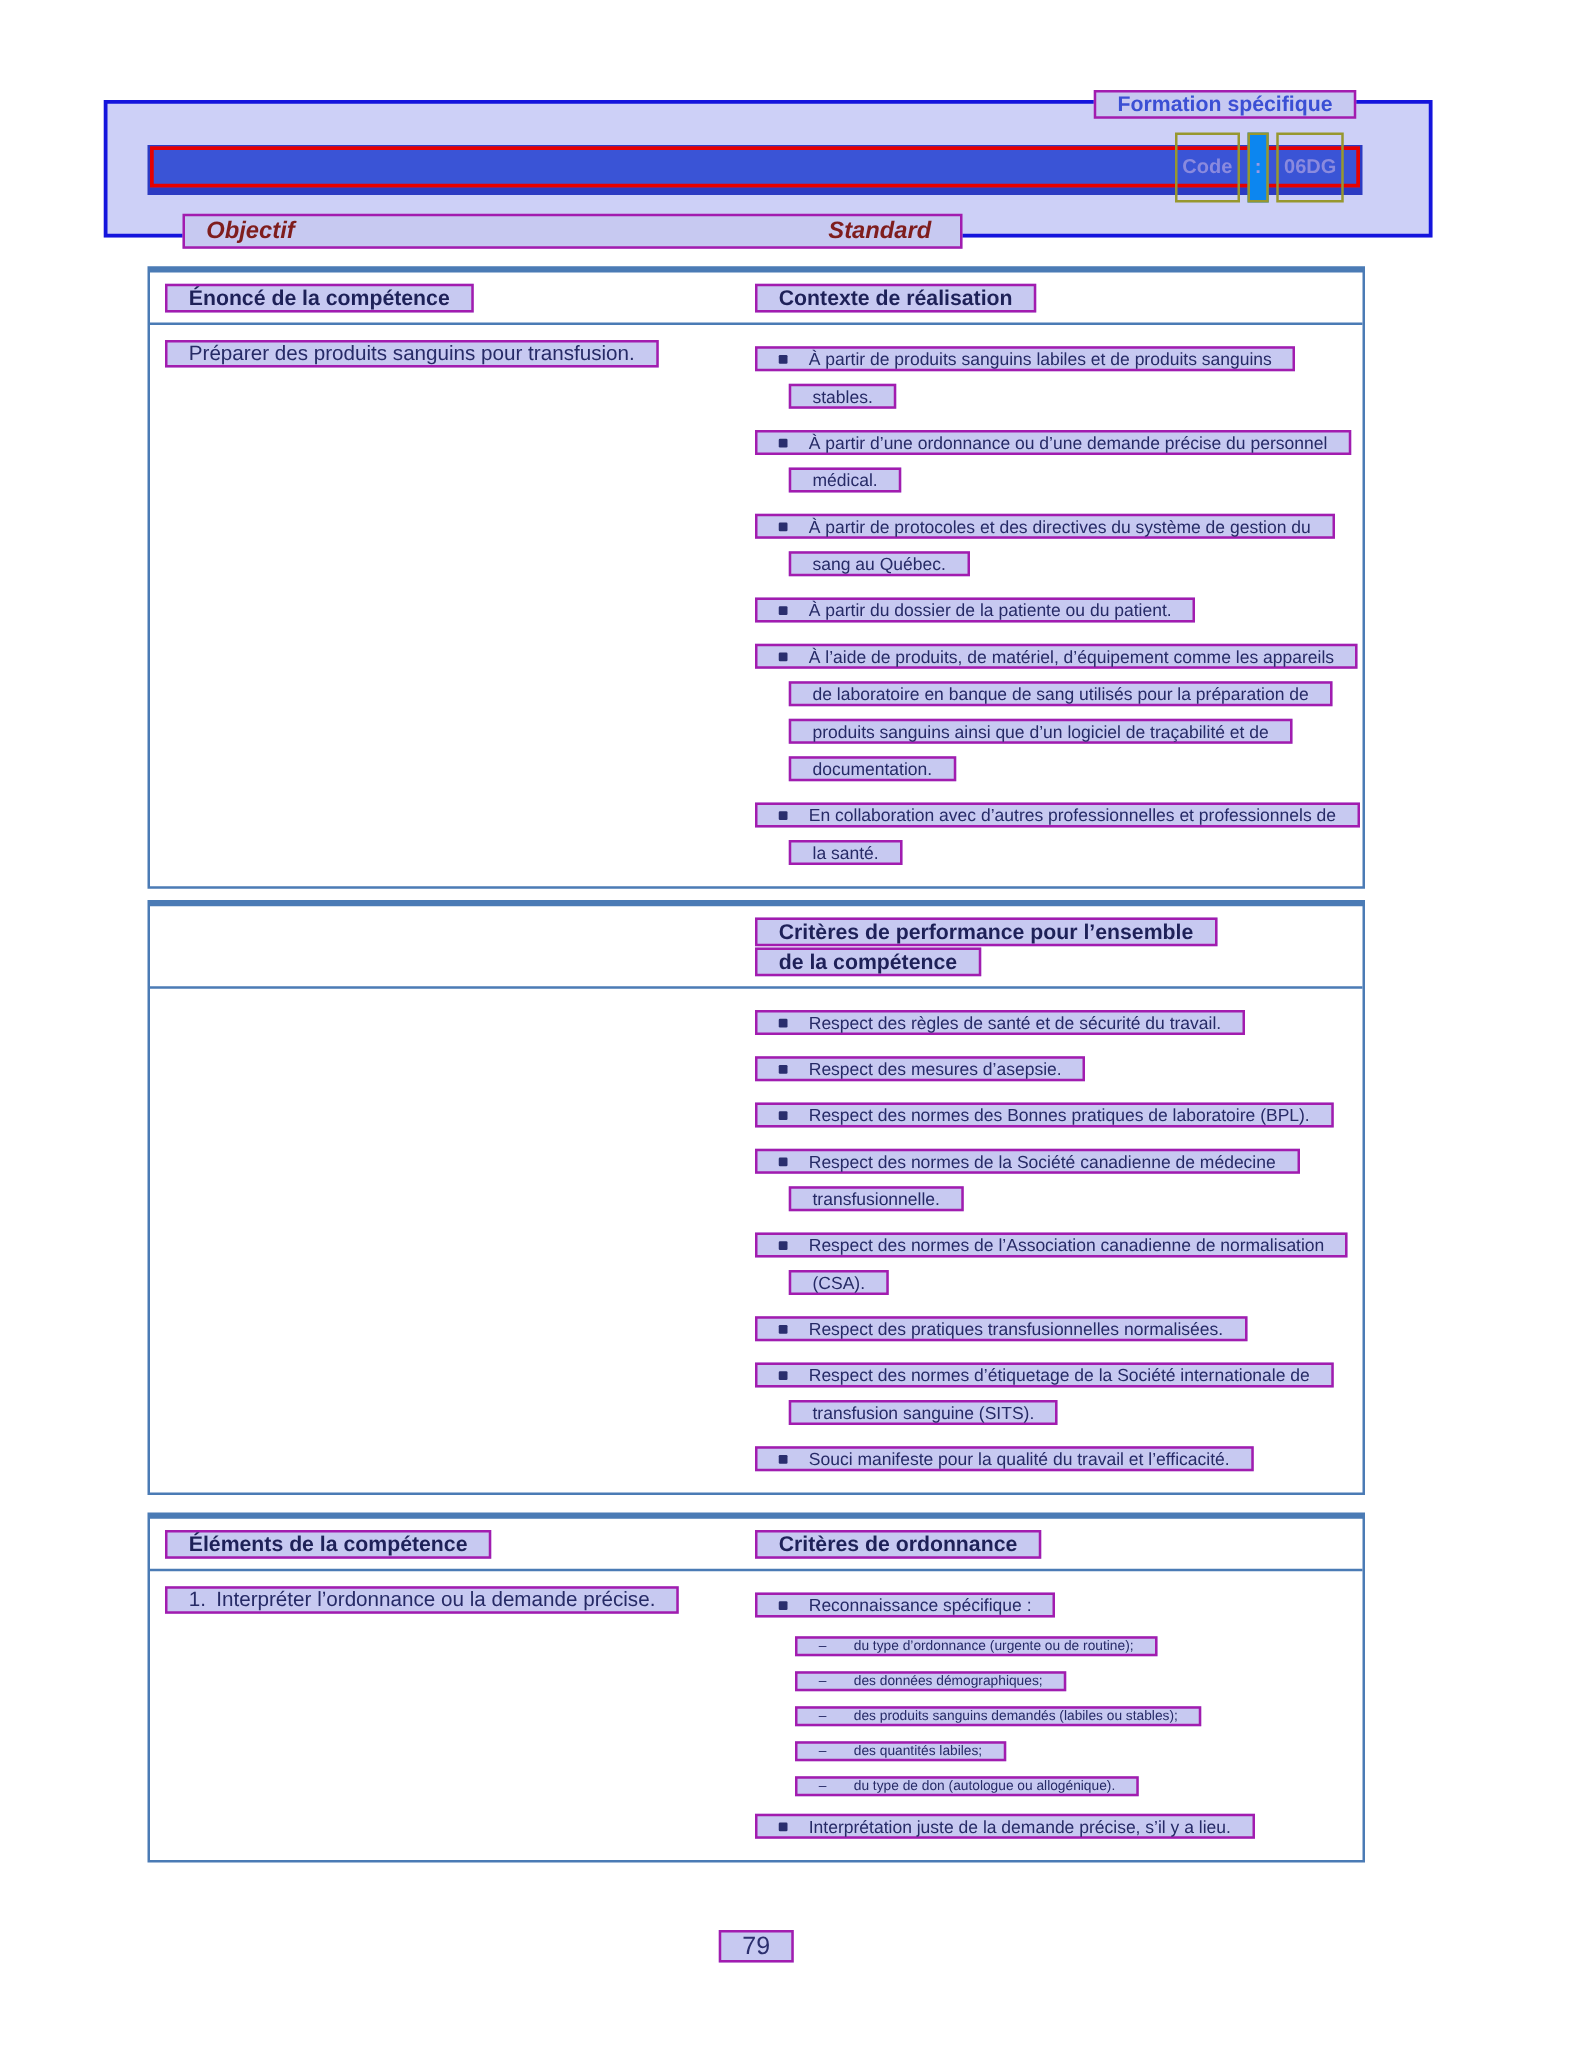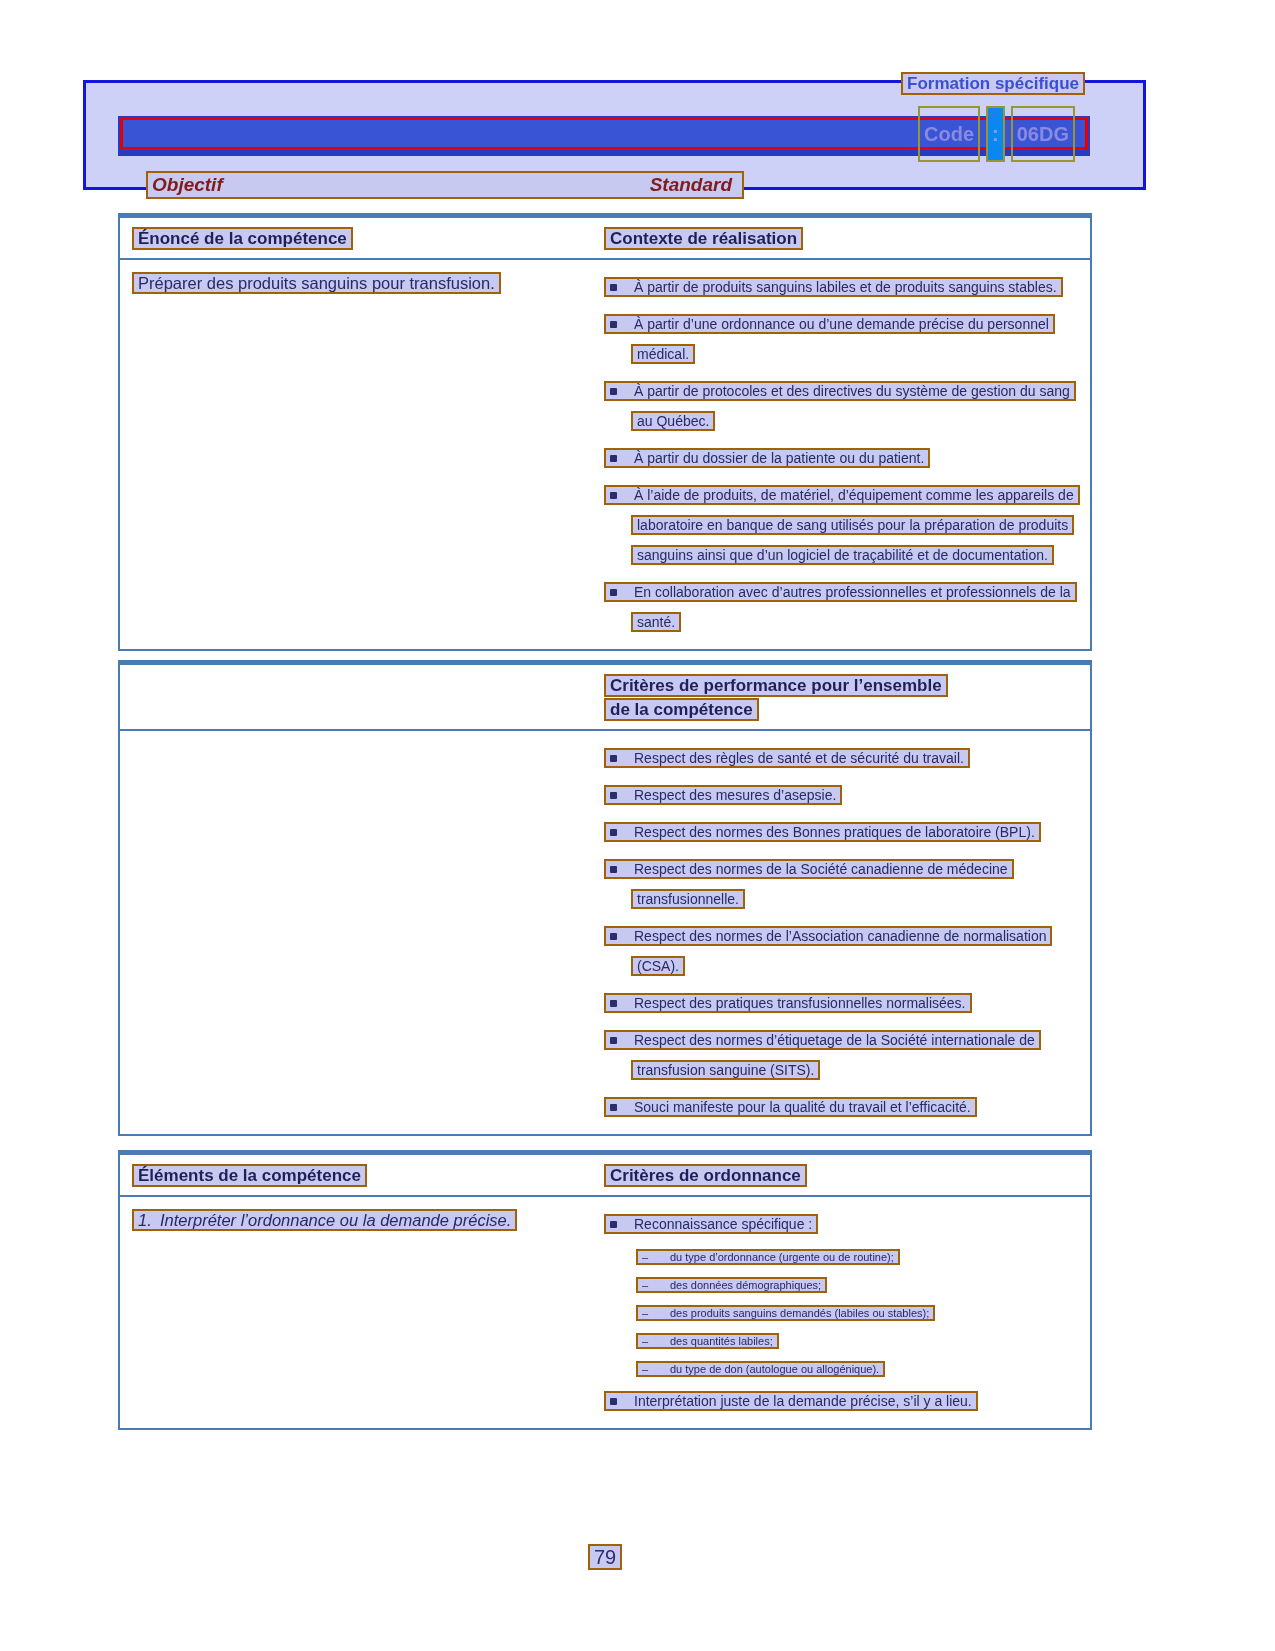--- a/index.html
+++ b/index.html
@@ -3,22 +3,22 @@
 <meta charset="utf-8">
 <style>
   html,body{margin:0;padding:0;background:#ffffff;}
   .page{
     position:relative;width:1275px;height:1651px;background:#ffffff;overflow:hidden;
     font-family:"Liberation Sans","DejaVu Sans",sans-serif;color:#262a66;
   }
   
   .hl{
     background:#c7c9f1;
-    border:2px solid #a16207;
-    padding:0 4px;
+    border:2px solid #a21caf;
+    padding:0 17px;
     box-decoration-break:clone;
     -webkit-box-decoration-break:clone;
   }
   
   .hdr-block{
     position:absolute;left:83px;top:80px;width:1057px;height:104px;
     background:#cdd0f7;border:3px solid #1414dd;
   }
   .section-label{
     position:absolute;top:-10px;right:58px;
@@ -27,21 +27,21 @@
   .banner-outer{
     position:absolute;left:32px;top:33px;width:968px;
     background:#2b3ac2;padding:1px 2px 6px 2px;
   }
   .banner{
     border:3px solid #e60000;background:#3a54d6;height:27px;
     display:flex;align-items:center;justify-content:flex-end;
     padding-right:10px;gap:6px;
   }
   .code-chip{
-    font-size:20px;font-weight:bold;color:#8a8ade;line-height:20px;
+    font-size:16px;font-weight:bold;color:#8a8ade;line-height:20px;
     border:2px solid #97972f;padding:16px 4px;background:transparent;
   }
   .code-colon{background:#0c86f0;color:#9a9ae6;}
   .obj-std-row{
     position:absolute;left:60px;bottom:-12px;width:586px;height:24px;
     display:flex;align-items:center;justify-content:space-between;
     font-size:19px;font-weight:bold;font-style:italic;color:#7f1d1d;
     line-height:24px;
   }
   .obj-std-row .word{padding-right:6px;}
@@ -66,21 +66,21 @@
   
   .li{padding-left:27px;text-indent:-27px;margin-bottom:7px;font-size:14px;line-height:30px;}
   .li:last-child{margin-bottom:0;}
   .blt{
     display:inline-block;width:7px;height:7px;background:#2a2e6e;
     border-radius:1px;margin-right:17px;vertical-align:1px;text-indent:0;
   }
   .sub{padding-left:62px;text-indent:-30px;margin-bottom:6px;font-size:11px;line-height:22px;}
   .dash{display:inline-block;min-width:12px;margin-right:16px;text-indent:0;}
   .num{display:inline-block;min-width:22px;text-indent:0;}
-  .elem{padding-left:30px;text-indent:-30px;font-size:16.5px;line-height:22px;font-style:italic;}
+  .elem{padding-left:30px;text-indent:-30px;font-size:16.5px;line-height:22px;}
   
   .footer{position:absolute;left:118px;top:1548px;width:974px;text-align:center;}
   .pageno{font-size:20px;color:#2c2f6e;line-height:19px;}
 </style>
 </head>
 <body>
 
 <div class="page">
 
   <div class="hdr-block">

